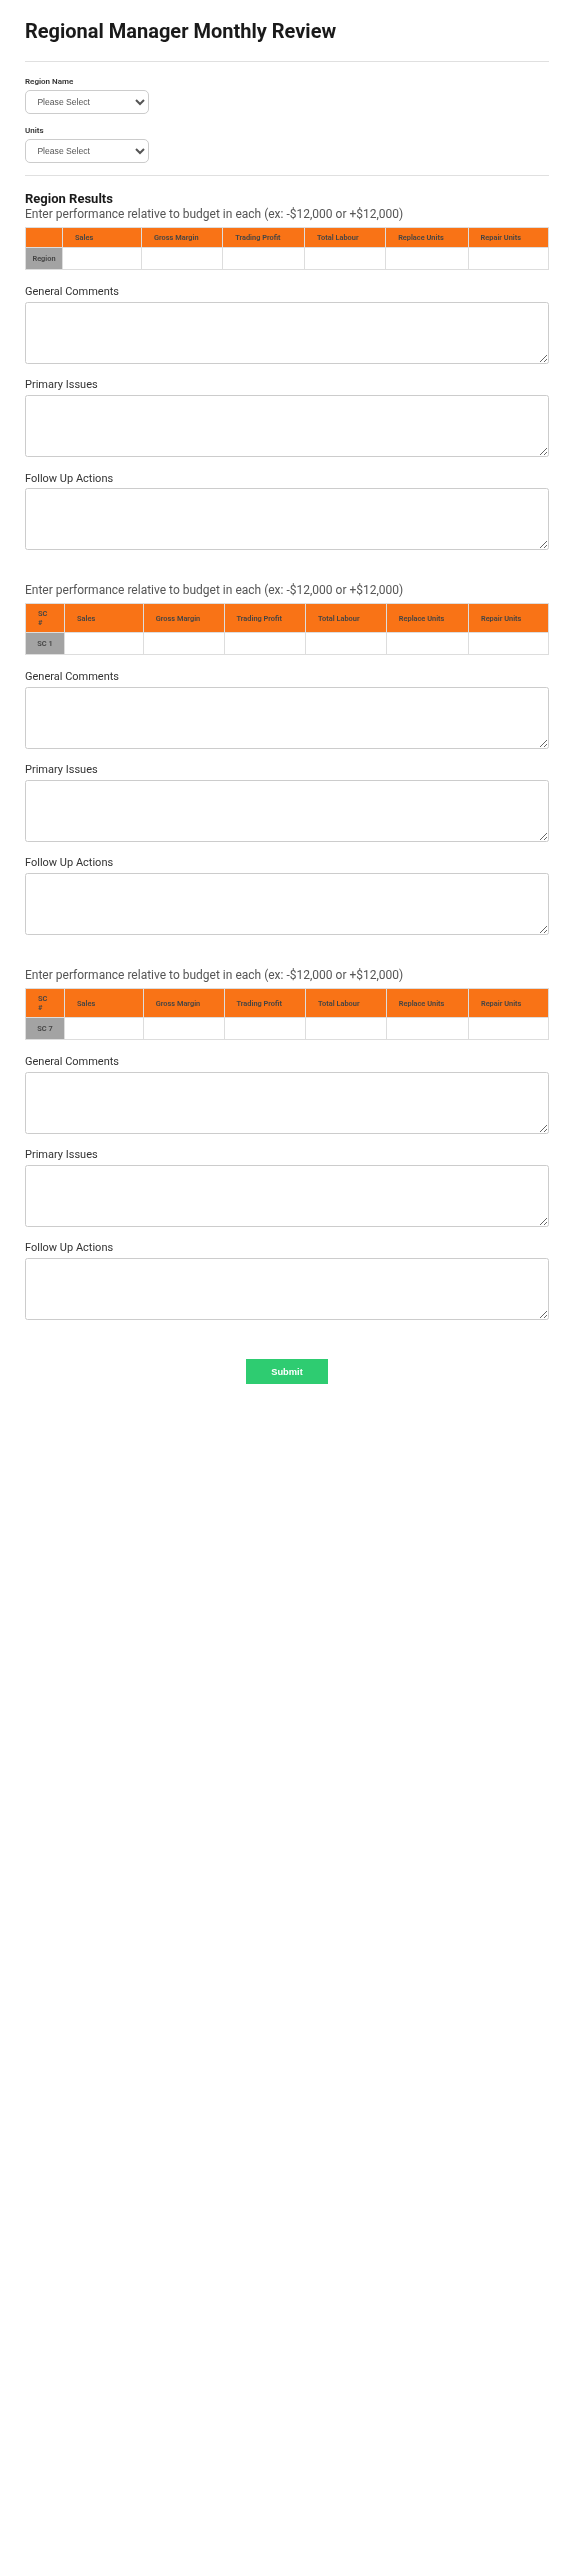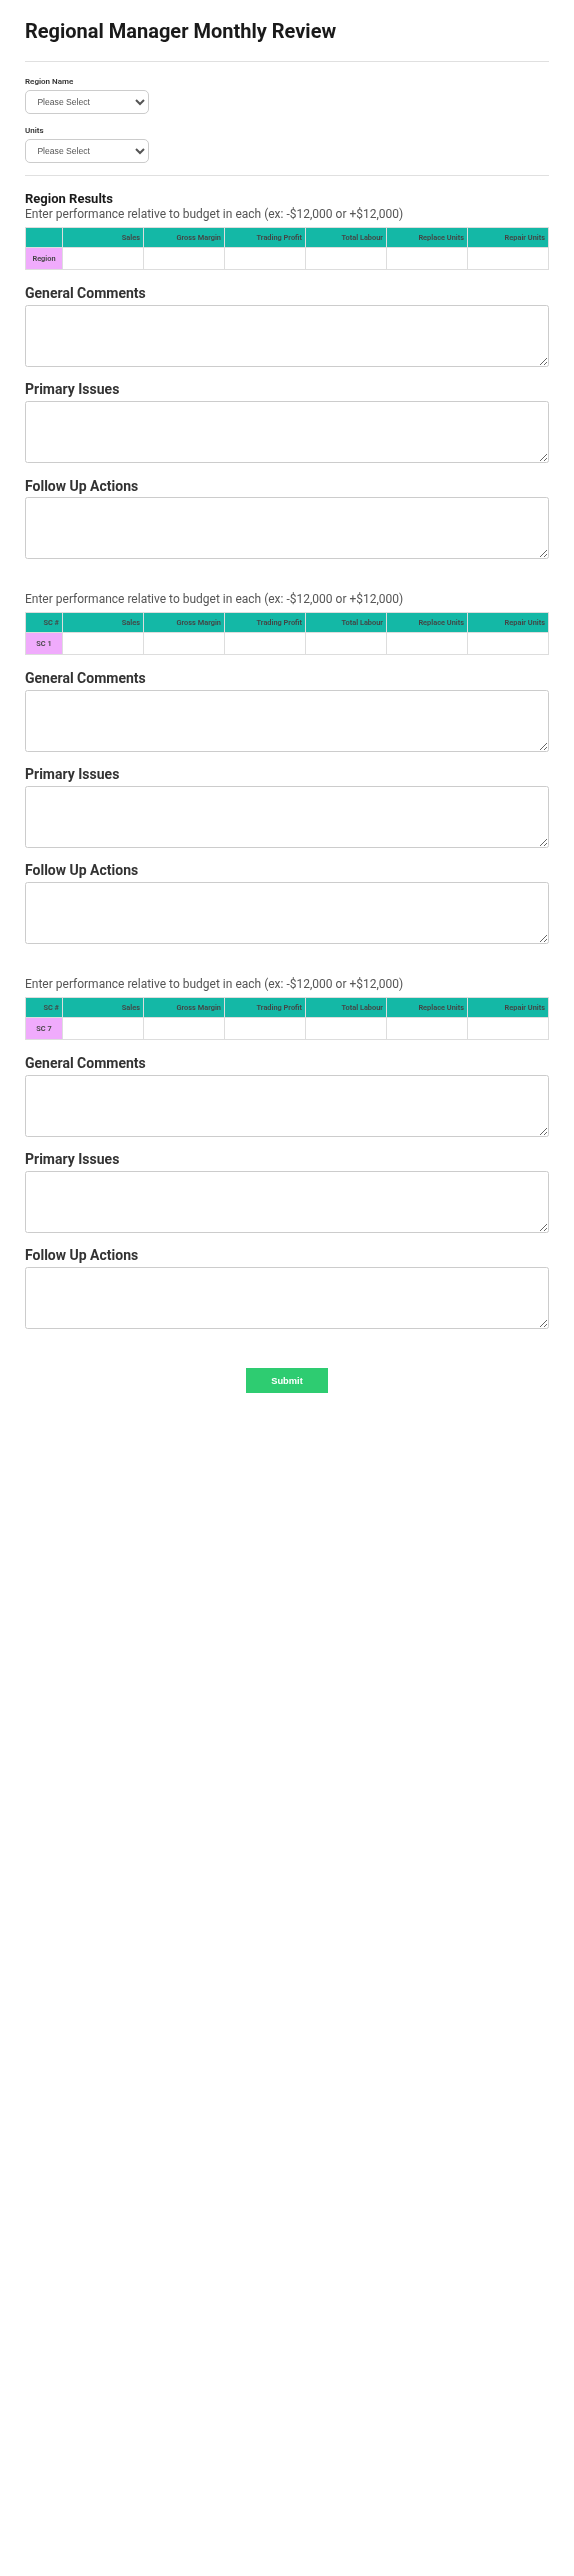--- a/index.html
+++ b/index.html
@@ -67,49 +67,49 @@
     }
 
     .perf-table {
       width: 100%;
       border-collapse: collapse;
       margin-bottom: 15px;
       font-size: 7.4px;
     }
 
     .perf-table th {
-      background: #14b8a6;
+      background: #f97316;
       border: 0.6px solid #ddd;
-      padding: 5px 3px;
-      text-align: right;
+      padding: 5px 12px;
+      text-align: left;
       font-weight: 600;
       color: #444;
       font-size: 7.4px;
     }
 
     .perf-table td {
       border: 0.6px solid #ddd;
       padding: 5px 3.7px;
       text-align: center;
       font-size: 7.4px;
       color: #555;
       min-width: 37px;
       height: 22px;
     }
 
     .perf-table td.row-label {
-      background: #f0abfc;
+      background: #a3a3a3;
       font-weight: 600;
       text-align: center;
       color: #444;
     }
 
     .textarea-label {
-      font-size: 14px;
-      font-weight: 700;
+      font-size: 11px;
+      font-weight: 400;
       color: #333;
       margin-bottom: 3.7px;
       display: block;
     }
 
     .text-area {
       width: 100%;
       height: 62px;
       border: 0.6px solid #ccc;
       border-radius: 2.5px;

